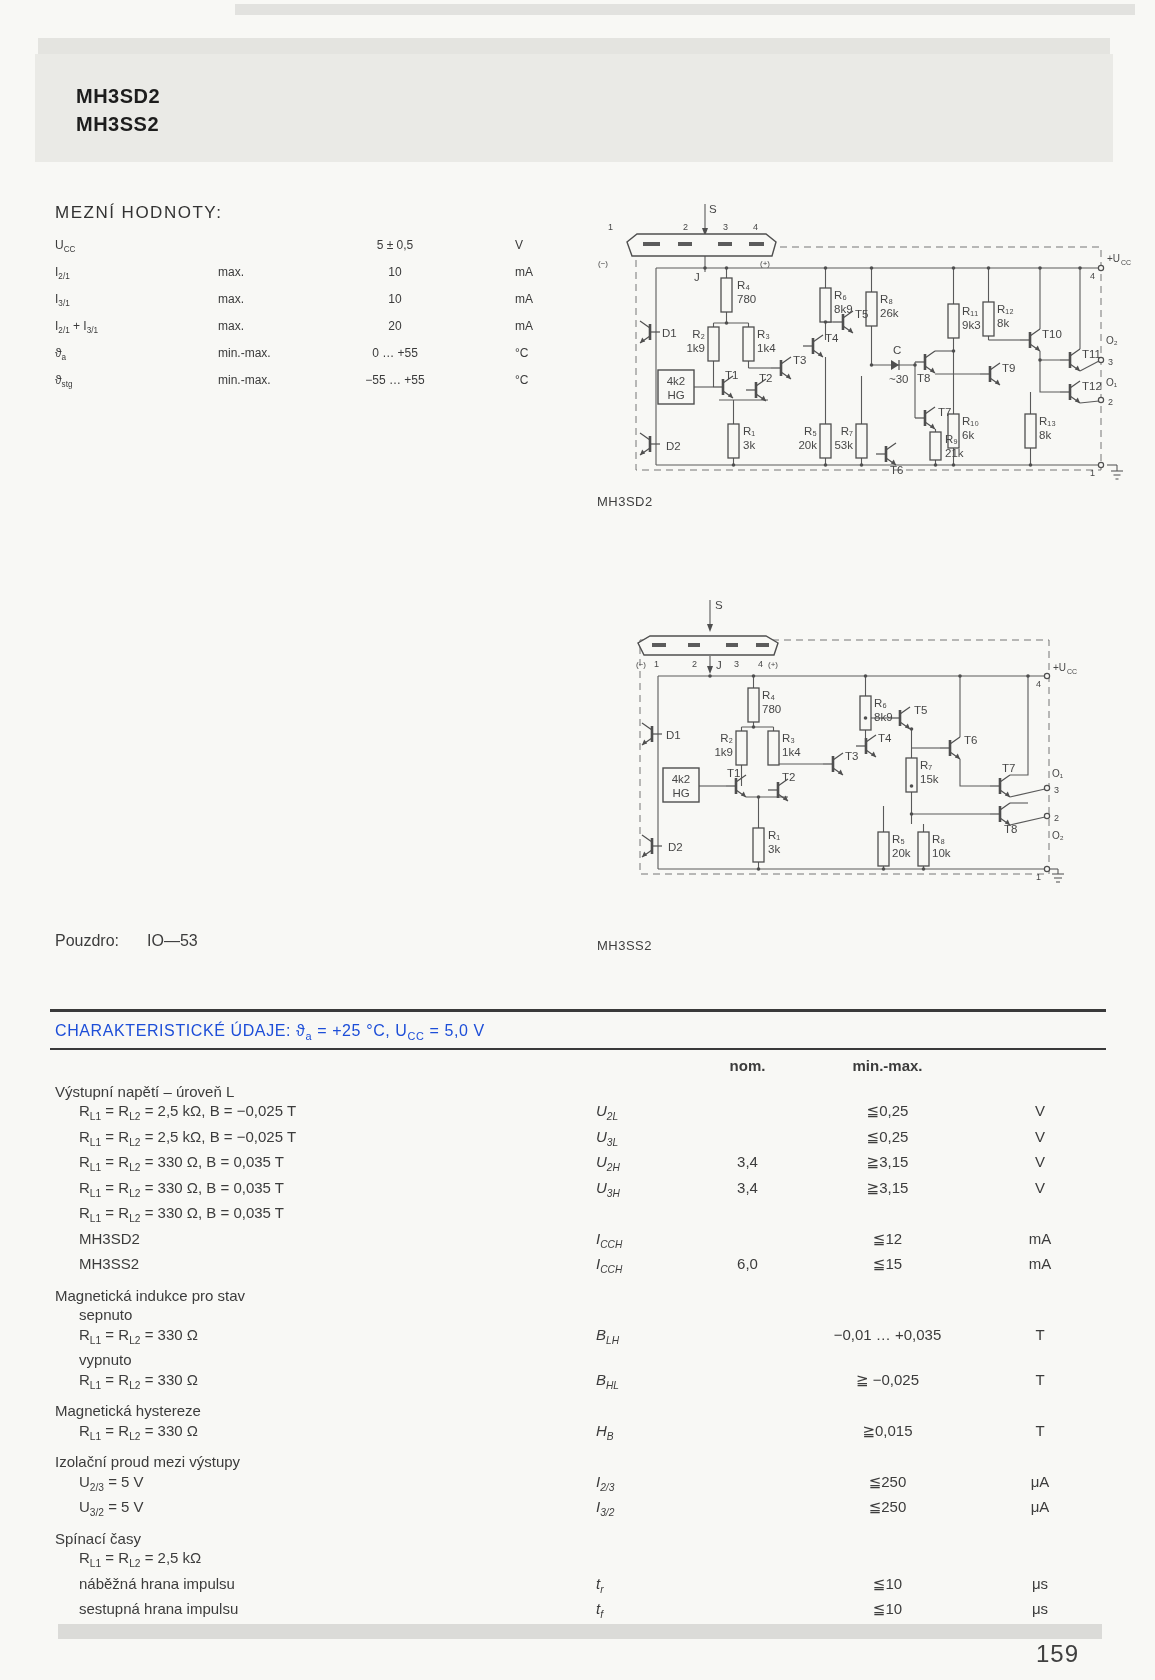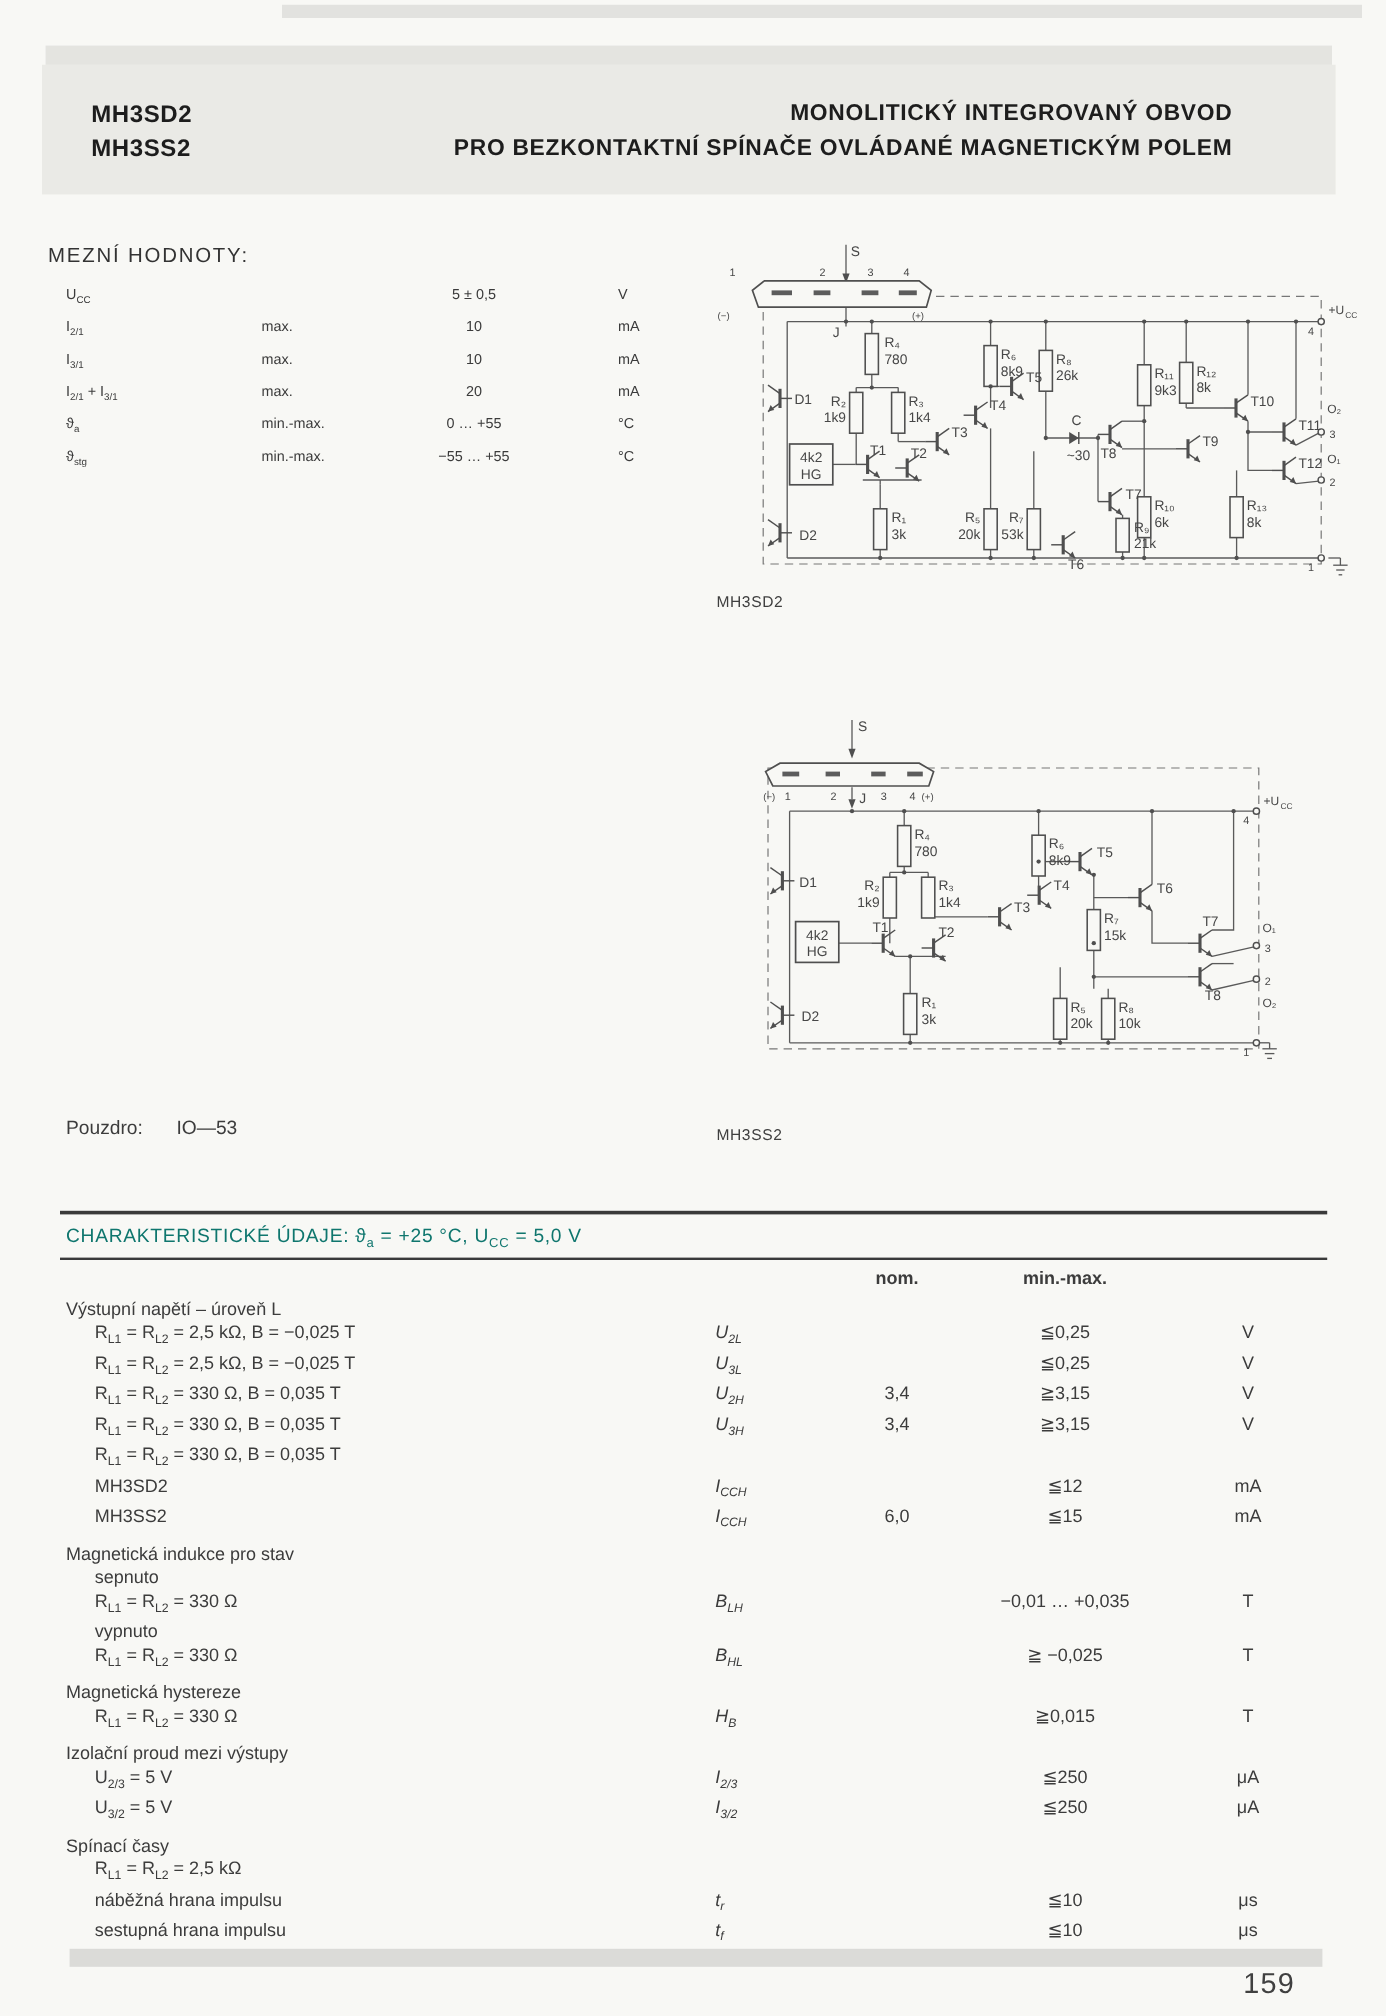--- a/index.html
+++ b/index.html
@@ -7,33 +7,33 @@
         font-family:"Liberation Sans","DejaVu Sans",sans-serif;color:#3b3b3b;}
   
   .band{position:absolute;background:#cfcfcc;}
   .hdr-wash{position:absolute;left:35px;top:54px;width:1078px;height:108px;
             background:linear-gradient(180deg,#e4e4e0 0%,#ececе8 35%,#e6e6e2 70%,#efefec 100%);
             background-color:#e7e7e3;opacity:.85;}
   
   .partnos{position:absolute;left:76px;top:82px;font-size:20px;font-weight:bold;color:#1d1d1d;line-height:28px;letter-spacing:.5px;}
   .hdr-title{position:absolute;right:128px;top:80px;text-align:right;font-size:19px;font-weight:bold;color:#1d1d1d;line-height:29px;letter-spacing:.6px;}
   
-  .sec-h{position:absolute;left:40px;top:203px;font-size:17px;letter-spacing:1.5px;color:#333;}
+  .sec-h{position:absolute;left:55px;top:203px;font-size:17px;letter-spacing:1.5px;color:#333;}
   .limits{position:absolute;left:55px;top:238px;width:580px;font-size:12px;}
   .lrow{display:grid;grid-template-columns:150px 110px 160px 110px;height:27px;}
   .l-cond{padding-left:13px;}
   .l-val{text-align:center;}
   .l-unit{padding-left:40px;}
   sub{font-size:.68em;}
   
   .figcap{position:absolute;font-size:13px;letter-spacing:.5px;color:#3f3f3f;}
   .pouzdro{position:absolute;left:55px;top:896px;font-size:16px;color:#3c3c3c;margin-top:36px;}
   .pouzdro .v{margin-left:28px;}
   .rule{position:absolute;left:50px;width:1056px;background:#3a3a3a;}
-  .char-head{position:absolute;left:55px;top:1022px;font-size:16px;letter-spacing:.6px;color:#0f766e;}
+  .char-head{position:absolute;left:55px;top:1022px;font-size:16px;letter-spacing:.6px;color:#1d4ed8;}
   .chargrid{position:absolute;left:55px;top:1056px;width:1045px;font-size:15px;color:#3c3c3c;}
   .crow{display:grid;grid-template-columns:505px 140px 95px 185px 120px;line-height:19.5px;}
   .crow.tgap{margin-top:6px;}
   .c-desc.ind{padding-left:24px;}
   .c-sym{padding-left:36px;font-style:italic;}
   .c-nom{text-align:center;}
   .c-mm{text-align:center;}
   .c-unit{text-align:center;}
   .colhead{font-weight:bold;}
   .pageno{position:absolute;left:1036px;top:1640px;font-size:24px;color:#404040;letter-spacing:1px;}
@@ -60,24 +60,20 @@
 <div id="page">
 
   <div class="band" style="left:235px;top:4px;width:900px;height:11px;opacity:.55;"></div>
   <div class="band" style="left:38px;top:38px;width:1072px;height:16px;opacity:.5;"></div>
   <div class="hdr-wash"></div>
   <div class="band" style="left:58px;top:1624px;width:1044px;height:15px;opacity:.7;"></div>
 
   <div class="partnos">
     <div>MH3SD2</div>
     <div>MH3SS2</div>
-  </div>
-  <div class="hdr-title">
-    <div>MONOLITICKÝ INTEGROVANÝ OBVOD</div>
-    <div>PRO BEZKONTAKTNÍ SPÍNAČE OVLÁDANÉ MAGNETICKÝM POLEM</div>
   </div>
 
   <div class="sec-h">MEZNÍ HODNOTY:</div>
   <div class="limits">
     <div class="lrow">
       <div class="l-sym">U<sub>CC</sub></div>
       <div class="l-cond"></div>
       <div class="l-val">5 ± 0,5</div>
       <div class="l-unit">V</div>
     </div>

